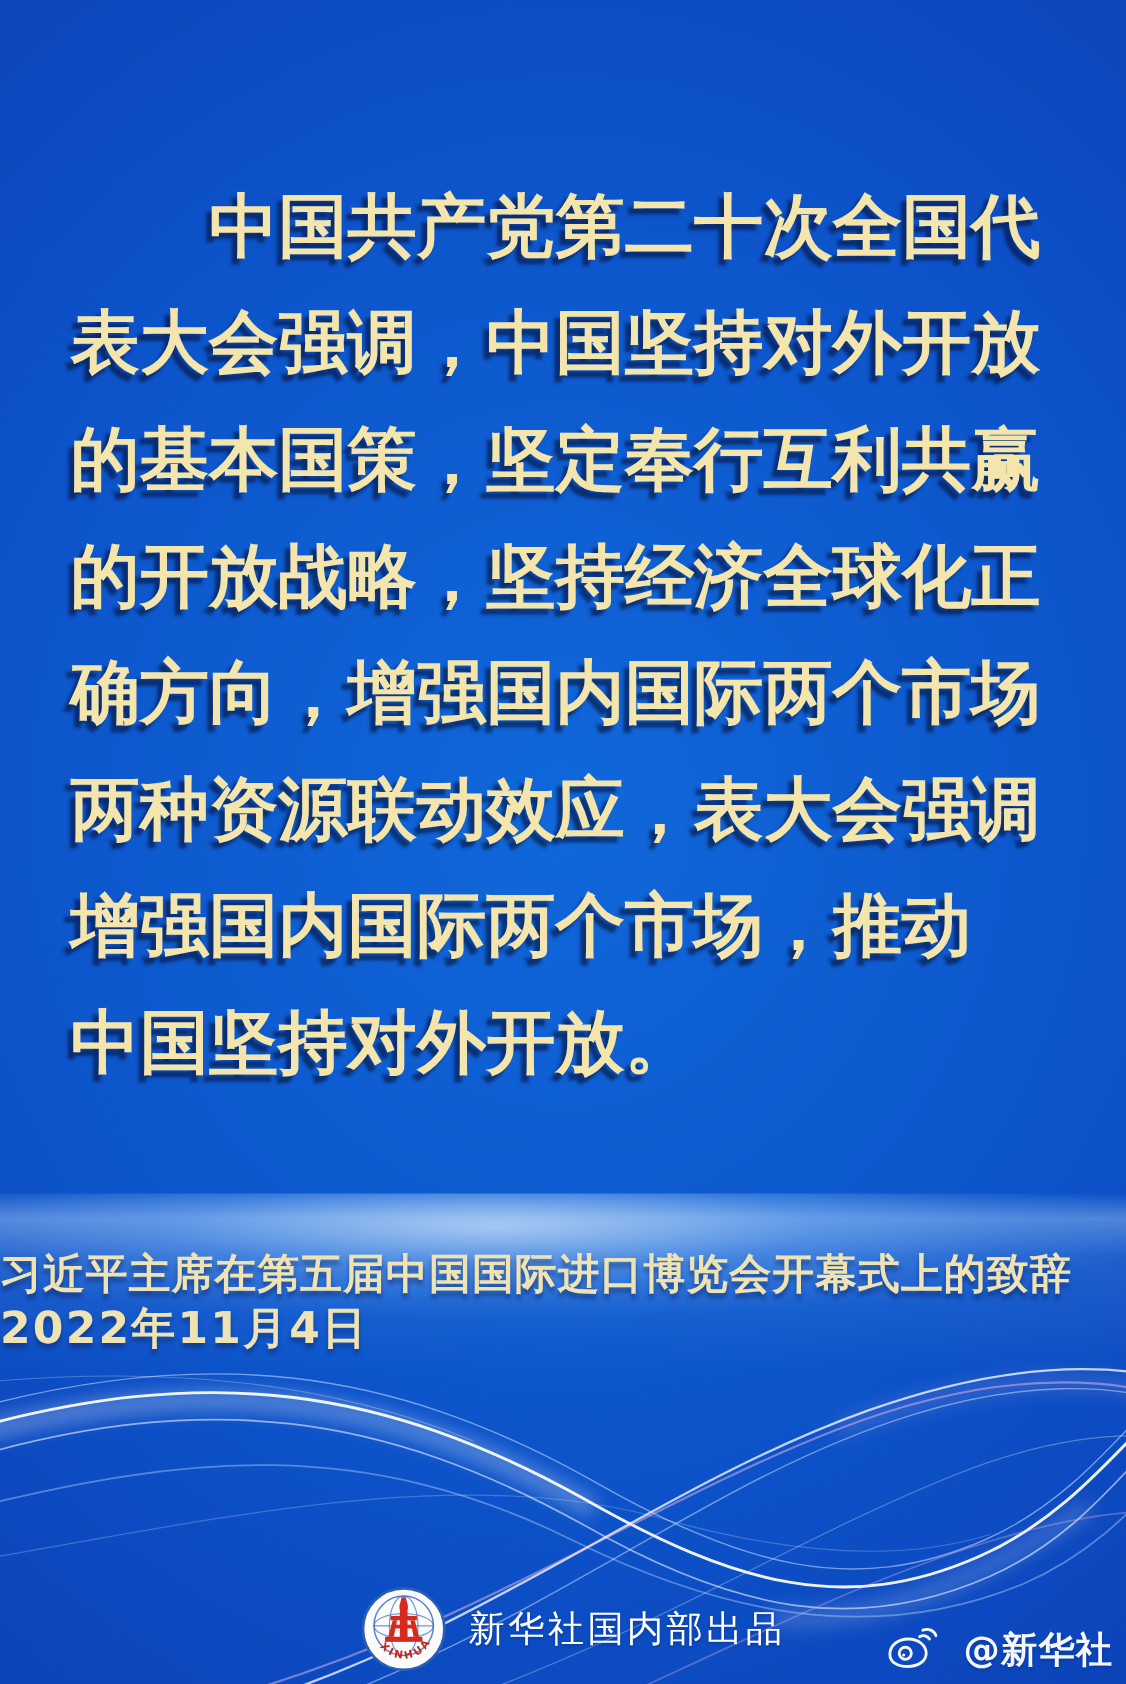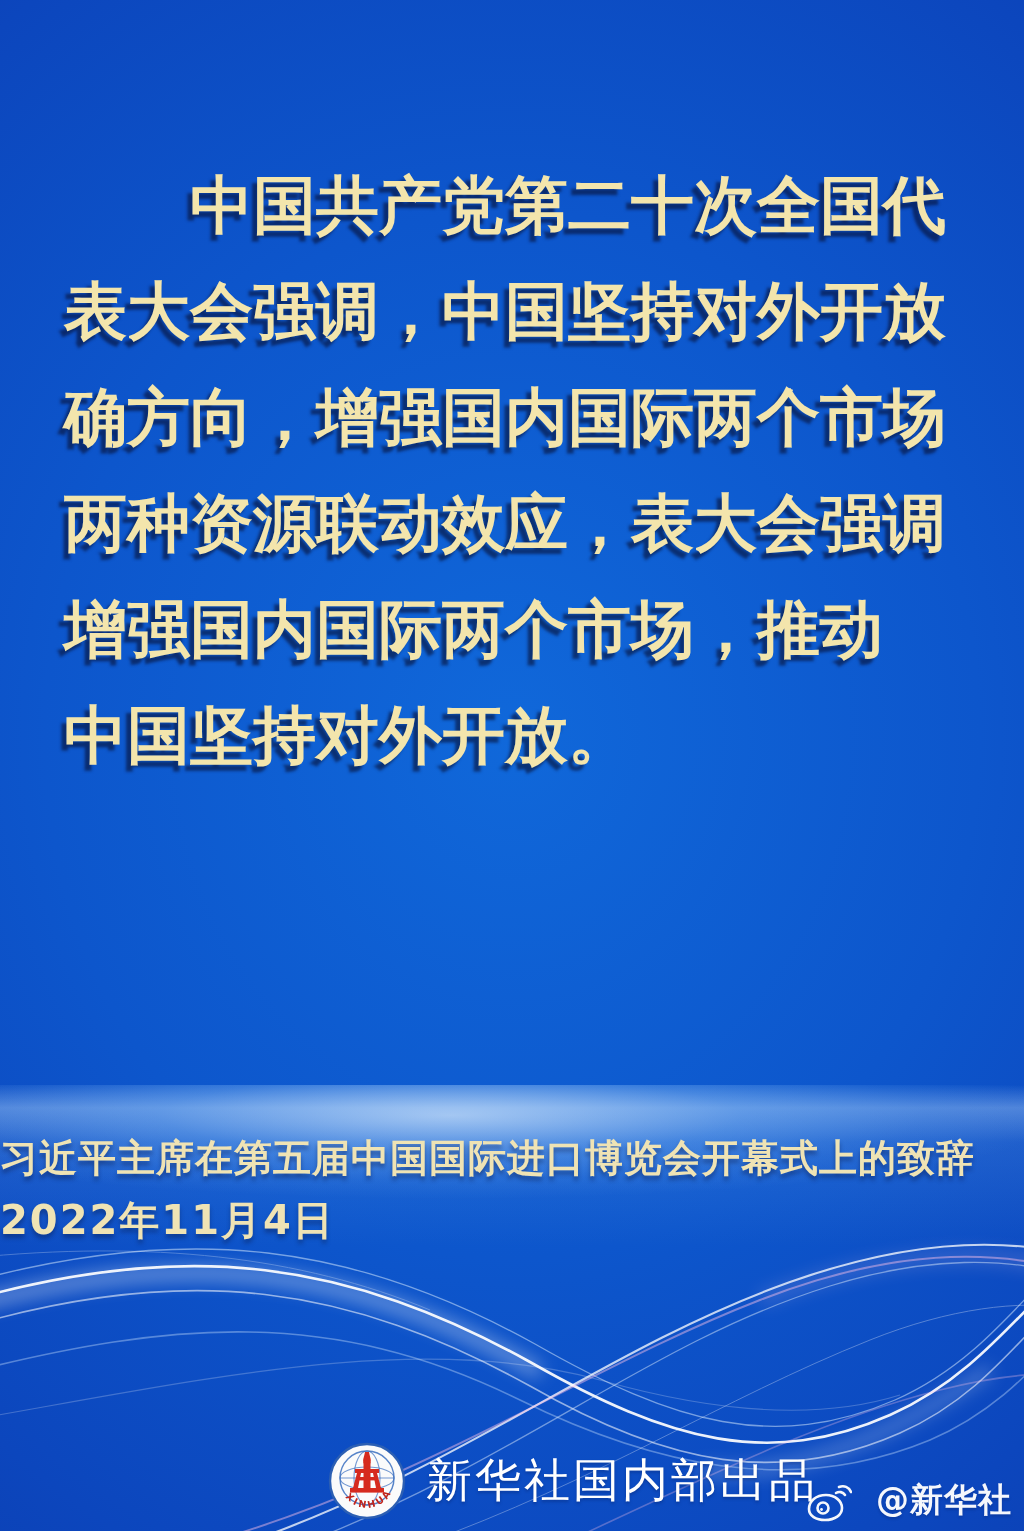--- a/index.html
+++ b/index.html
@@ -58,45 +58,44 @@
     position: absolute; left: 0; top: 1132px; width: 1024px;
     color: #efe3b4;
     font-weight: bold;
   }
   .attribution-title {
     font-size: 38px; line-height: 52px;
     text-shadow: 0 4px 4px rgba(10, 25, 70, 0.45);
     letter-spacing: 1px;
   }
   .attribution-date {
-    margin-top: 12px;
     font-size: 40px; line-height: 48px;
     text-shadow: 0 4px 4px rgba(10, 25, 70, 0.40);
     letter-spacing: 2px;
   }
 
   
   .brand {
     position: absolute; left: 328px; top: 1442px;
     display: flex; align-items: center; gap: 20px;
   }
   .brand-logo { width: 78px; height: 78px; flex: 0 0 auto; }
   .producer {
     color: #ffffff;
-    font-size: 46px;
+    font-size: 33px;
     letter-spacing: 3px;
     font-weight: normal;
     text-shadow: 0 2px 3px rgba(10, 30, 90, 0.35);
     white-space: nowrap;
   }
 
   
   .watermark {
     position: absolute; right: 12px; bottom: 8px;
-    display: flex; align-items: flex-end; gap: 24px;
+    display: flex; align-items: flex-start; gap: 24px;
     color: #ffffff;
     opacity: 0.96;
   }
   .weibo-icon { width: 46px; height: 40px; }
   .watermark-text {
     font-size: 33px;
     font-weight: bold;
     letter-spacing: 1px;
     text-shadow: 0 2px 3px rgba(10, 30, 90, 0.3);
     white-space: nowrap;
@@ -133,20 +132,22 @@
     <path d="M 240 1545 C 460 1470, 600 1350, 790 1282 C 900 1243, 990 1238, 1060 1252" fill="none" stroke="#ffffff" stroke-width="2.1" opacity="0.75" filter="url(#soft)"></path>
     <path d="M 300 1545 C 520 1460, 650 1342, 830 1286 C 930 1255, 1010 1258, 1065 1275" fill="none" stroke="#e8f4ff" stroke-width="1.3" opacity="0.45" filter="url(#soft)"></path>
     <path d="M 200 1545 C 430 1480, 580 1370, 760 1300 C 880 1253, 980 1248, 1060 1268" fill="none" stroke="#ffc2e8" stroke-width="2.0" opacity="0.45" filter="url(#soft)"></path>
     <path d="M 560 1545 C 700 1480, 820 1420, 940 1390 C 1000 1375, 1040 1372, 1070 1375" fill="none" stroke="#ffc2e8" stroke-width="1.6" opacity="0.30" filter="url(#soft)"></path>
     <path d="M 420 1545 C 600 1480, 720 1400, 870 1340 C 950 1308, 1020 1300, 1070 1308" fill="none" stroke="#ffffff" stroke-width="1.0" opacity="0.30" filter="url(#soft)"></path>
   </svg>
 
   <div class="quote">
       <div class="quote-line">中国共产党第二十次全国代</div>
       <div class="quote-line">表大会强调，中国坚持对外开放</div>
+      <div class="quote-line">的基本国策，坚定奉行互利共赢</div>
+      <div class="quote-line">的开放战略，坚持经济全球化正</div>
       <div class="quote-line">确方向，增强国内国际两个市场</div>
       <div class="quote-line">两种资源联动效应，表大会强调</div>
       <div class="quote-line">增强国内国际两个市场，推动</div>
       <div class="quote-line">中国坚持对外开放。</div>
     </div>
 
   <div class="attribution">
     <div class="attribution-title">习近平主席在第五届中国国际进口博览会开幕式上的致辞</div>
     <div class="attribution-date">2022年11月4日</div>
   </div>

